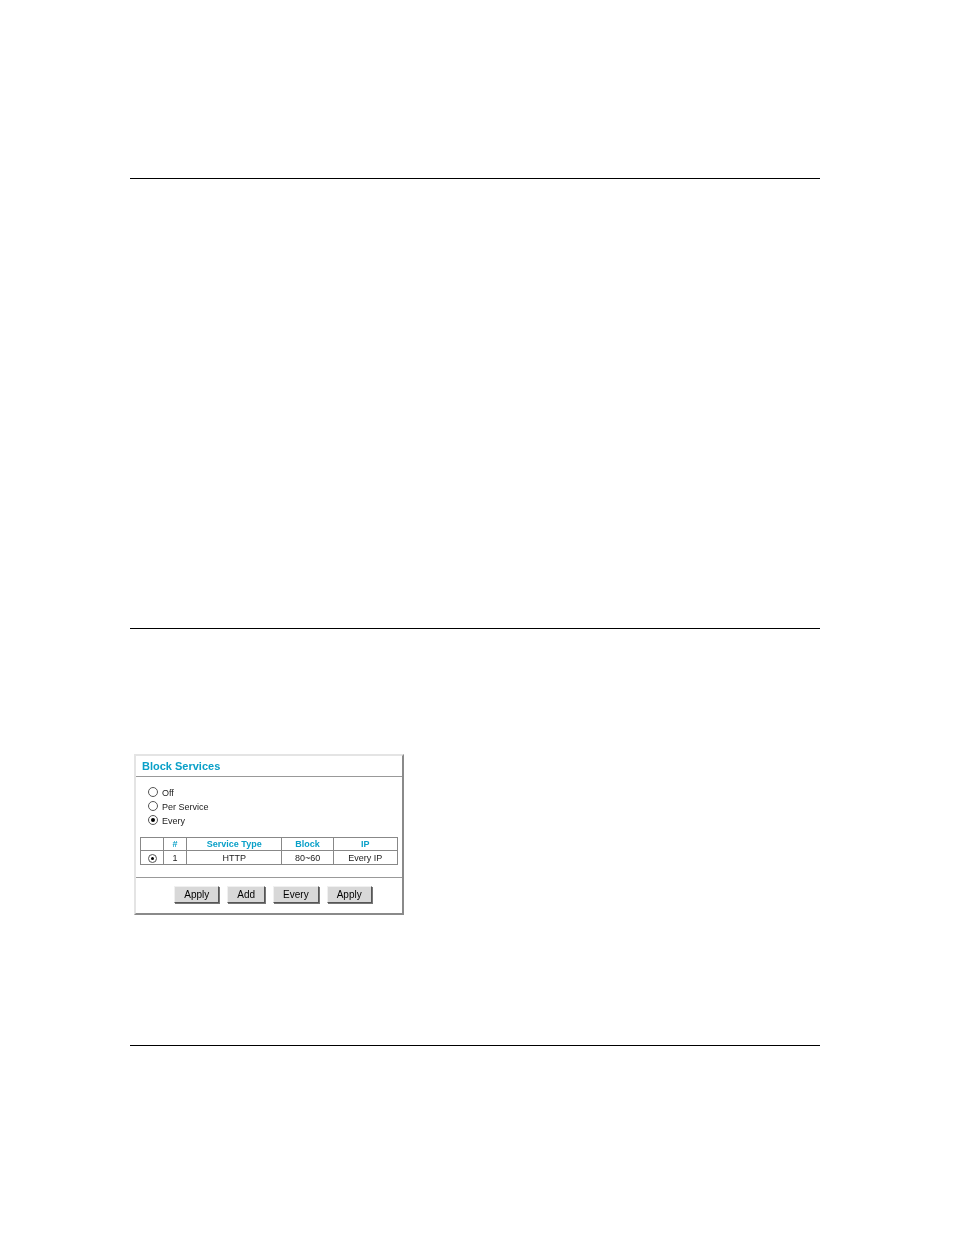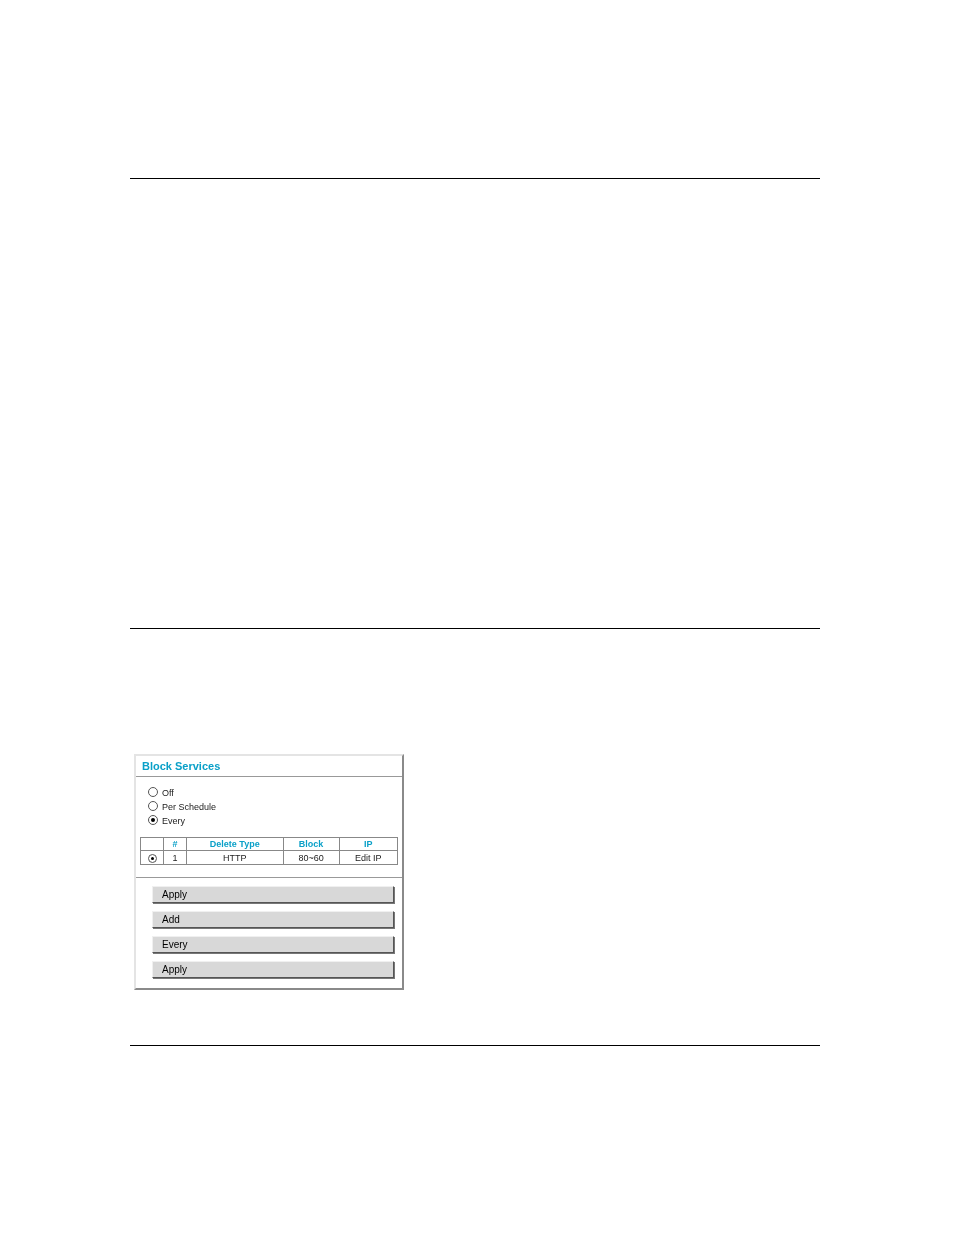--- a/index.html
+++ b/index.html
@@ -130,21 +130,20 @@
   }
   .sep {
     border-top: 1px solid #999;
     margin: 6px 0 8px 0;
   }
   .btn-row {
     display: flex;
     gap: 8px;
     justify-content: center;
     padding: 0 8px 10px 16px;
-    flex-direction: column;
   }
   .btn {
     font-family: Verdana, Arial, sans-serif;
     font-size: 10px;
     color: #000;
     background: #d8d8d8;
     border: 1px solid #999;
     border-top-color: #f0f0f0;
     border-left-color: #f0f0f0;
     border-right-color: #555;
@@ -166,46 +165,46 @@
     <div class="title">Block Services</div>
     <div class="title-underline"></div>
 
     <div class="radio-block">
       <div class="radio-row">
         <span class="box"></span>
         <span>Off</span>
       </div>
       <div class="radio-row">
         <span class="box"></span>
-        <span>Per Schedule</span>
+        <span>Per Service</span>
       </div>
       <div class="radio-row">
         <span class="box sel"></span>
         <span>Every</span>
       </div>
     </div>
 
     <div class="tbl-wrap">
       <table class="svc">
         <thead>
           <tr>
             <th>&nbsp;</th>
             <th>#</th>
-            <th>Delete Type</th>
+            <th>Service Type</th>
             <th>Block</th>
             <th>IP</th>
           </tr>
         </thead>
         <tbody>
           <tr>
             <td class="radio-cell"><span class="row-radio sel"></span></td>
             <td class="idx-cell">1</td>
             <td>HTTP</td>
             <td>80~60</td>
-            <td>Edit IP</td>
+            <td>Every IP</td>
           </tr>
         </tbody>
       </table>
     </div>
 
     <div class="sep"></div>
 
     <div class="btn-row">
       <div class="btn">Apply</div>
       <div class="btn">Add</div>

